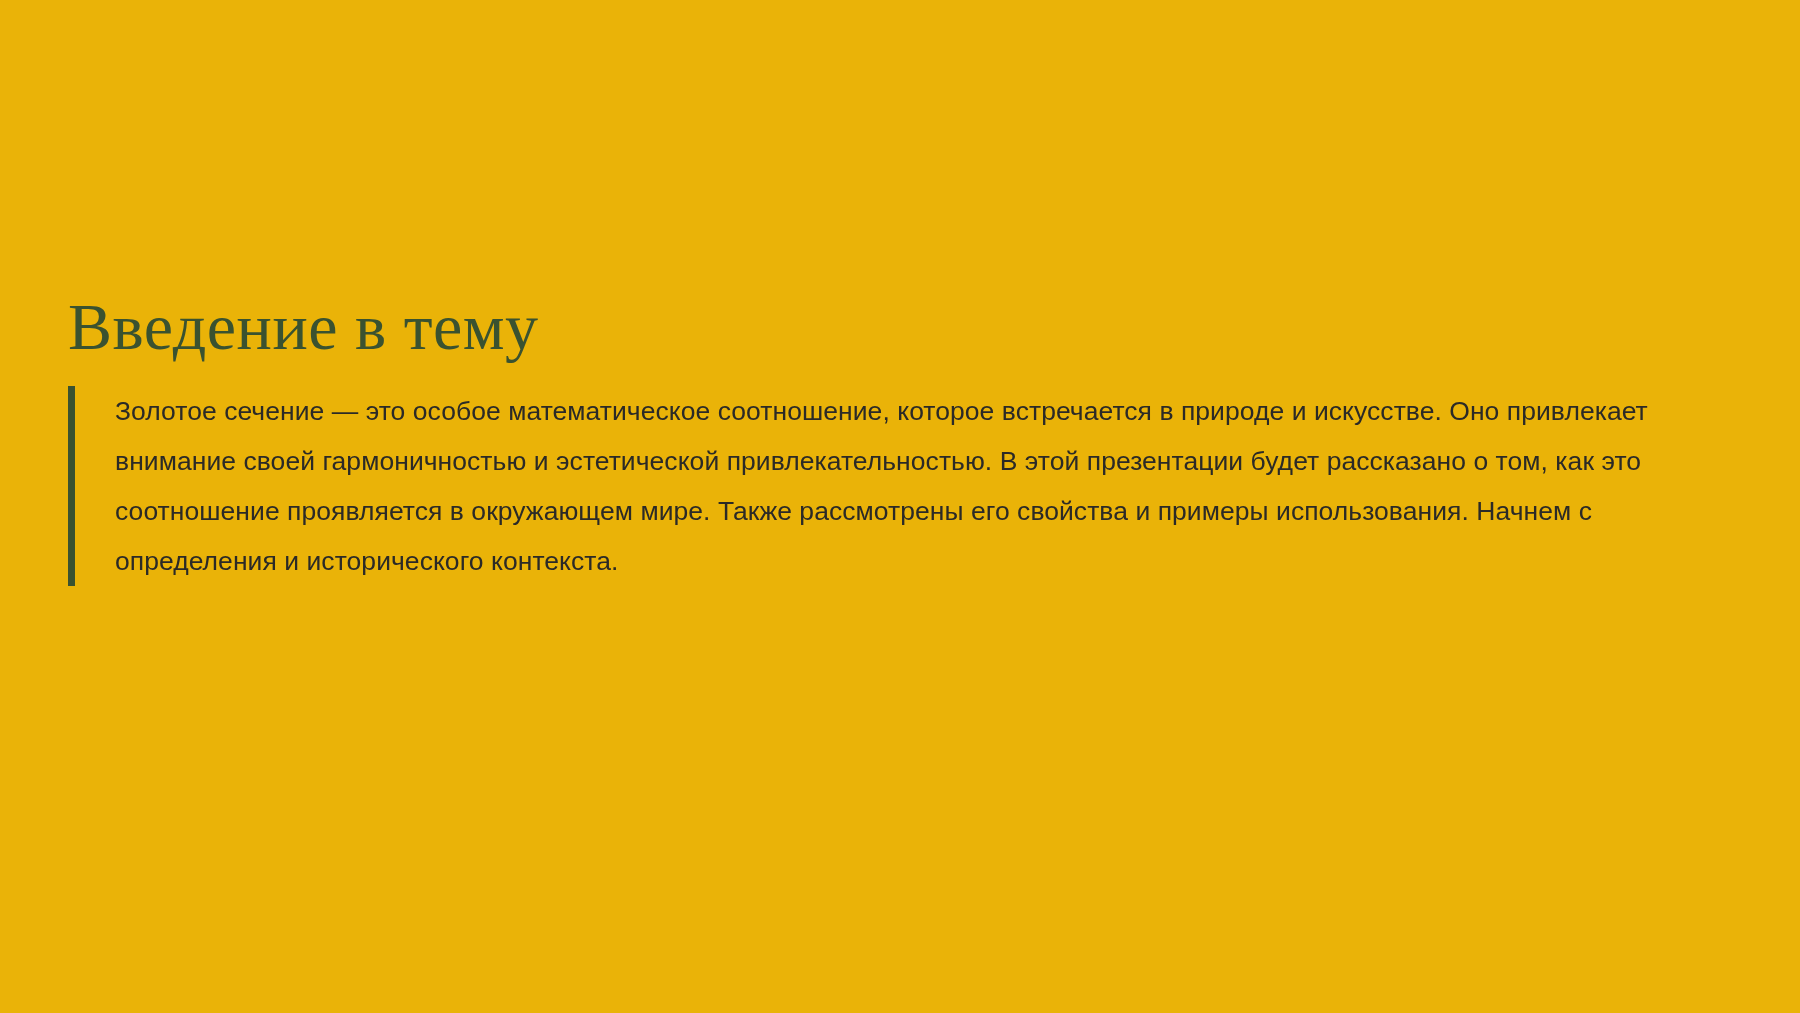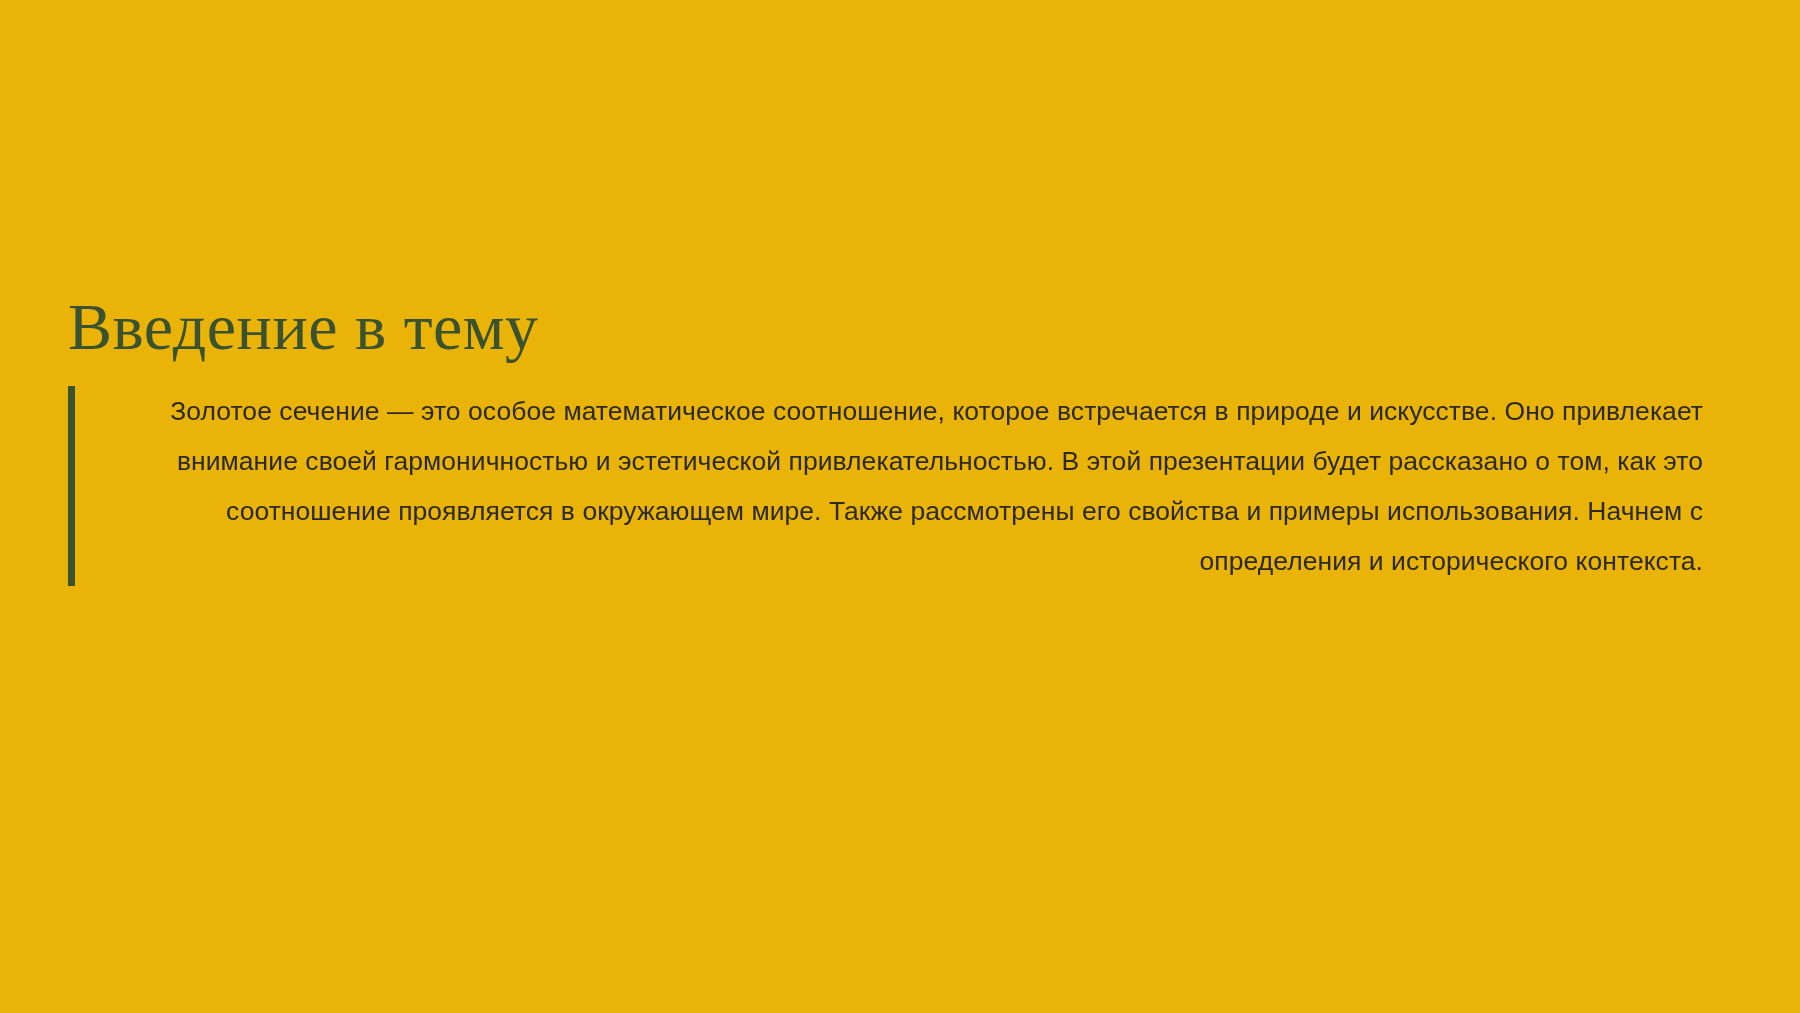--- a/index.html
+++ b/index.html
@@ -63,21 +63,21 @@
 
   .body-text {
     margin: 0;
     padding: 0;
     font-family: "Liberation Sans", "DejaVu Sans", sans-serif;
     font-size: 26.5px;
     font-weight: 400;
     line-height: 50px;
     color: #2b2a27;
     width: 1588px;
-    text-align: right;
+    text-align: left;
     letter-spacing: 0.05px;
   }
 </style>
 </head>
 <body>
 
 <div class="slide">
 
   <div class="slide-body">
 

